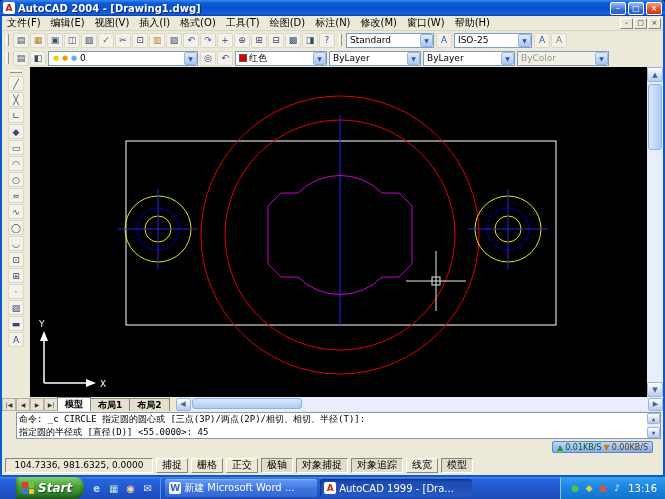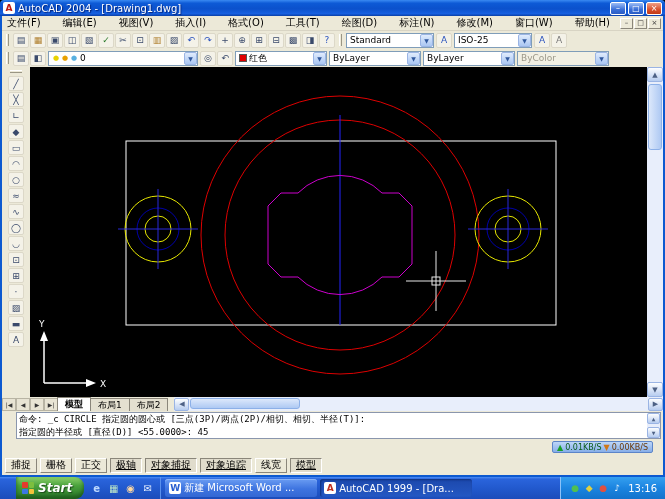--- a/index.html
+++ b/index.html
@@ -6,21 +6,21 @@
   body { background:#555; }
   .screen { position:relative; width:665px; height:499px; background:#000;
             font-family:"DejaVu Sans","Liberation Sans",sans-serif; overflow:hidden; font-size:11px; }
 
   
   .titlebar { position:absolute; left:0; top:0; right:0; height:16px;
     background:linear-gradient(180deg,#3a8af2 0%,#0d5ad6 20%,#0b51cc 55%,#1660e0 85%,#0a3fa6 100%);
     border-radius:4px 4px 0 0; display:flex; align-items:center; padding:0 3px; color:#fff; }
   .appicon { width:12px; height:12px; background:#fff; color:#c01810; font-weight:bold; font-size:9px;
     display:flex; align-items:center; justify-content:center; border-radius:2px; margin-right:3px; }
-  .title { font-size:10px; font-weight:normal; text-shadow:1px 1px 1px #00237a; flex:1; white-space:nowrap; }
+  .title { font-size:10px; font-weight:bold; text-shadow:1px 1px 1px #00237a; flex:1; white-space:nowrap; }
   .winbtns { display:flex; gap:2px; }
   .wbtn { width:16px; height:13px; border-radius:2px; border:1px solid #fff; color:#fff; font-size:8px;
     line-height:11px; text-align:center; background:linear-gradient(180deg,#9dbdf5,#3a6fd8 60%,#2a5cc4); }
   .wbtn.close { background:linear-gradient(180deg,#f0a088,#d9502c 60%,#c03a18); }
 
   
   .appbody { position:absolute; top:16px; left:0; right:0; bottom:22px; background:#ece9d8;
     border-left:2px solid #0c59d0; border-right:2px solid #0c59d0; border-bottom:2px solid #0c59d0; }
 
   
@@ -68,21 +68,21 @@
   .vthumb { position:absolute; left:1px; top:17px; width:14px; height:66px;
     background:linear-gradient(90deg,#dce8fb,#aec9f3); border:1px solid #8cb0e8; border-radius:3px; }
 
   
   .tabrow { position:absolute; top:381px; left:0; right:0; height:14px; background:#ece9d8;
     display:flex; align-items:flex-end; }
   .tabnav { display:flex; }
   .tabnav .ico { width:14px; height:13px; font-size:6px; background:#e8e4d4; border:1px solid #b8b4a4;
     display:flex; align-items:center; justify-content:center; color:#333; }
   .tab { padding:0 7px; height:13px; font-size:9px; display:flex; align-items:center;
-    background:#e4e0d0; border:1px solid #8a867a; border-bottom:none; margin-left:-1px; white-space:nowrap; }
+    background:#e4e0d0; border:1px solid #8a867a; border-bottom:none; margin-left:-1px; white-space:nowrap;font-weight:bold; }
   .tab.active { background:#fff; font-weight:bold; height:14px; }
   .hscroll { flex:1; height:14px; background:#e8eefb; position:relative; display:flex;
     align-items:center; margin-left:6px; }
   .hscroll .sbtn { height:13px; width:15px; }
   .hbtn-right { position:absolute; right:0; }
   .hthumb { position:absolute; left:16px; top:1px; width:110px; height:11px;
     background:linear-gradient(180deg,#dce8fb,#aec9f3); border:1px solid #8cb0e8; border-radius:3px; }
 
   
   .cmdpanel { position:absolute; top:395px; left:0; right:0; height:44px; background:#ece9d8;margin-left:12px; }
@@ -102,21 +102,21 @@
   .net-down-arrow { color:#d07818; } .net-down { color:#6a3a0a; }
 
   
   .statusbar { position:absolute; top:439px; left:0; right:0; height:20px; background:#ece9d8;
     display:flex; align-items:center; gap:3px; padding:0 3px; font-size:10px; }
   .coords { width:148px; height:15px; border:1px solid; border-color:#8a867a #fff #fff #8a867a;
     display:flex; align-items:center; justify-content:center; font-size:9px; white-space:nowrap; }
   .stbtns { display:flex; gap:3px; }
   .stbtn { height:15px; padding:0 5px; border:1px solid; border-color:#fff #8a867a #8a867a #fff;
     background:#ece9d8; display:flex; align-items:center; font-size:10px; white-space:nowrap; }
-  .stbtn.pressed { border-color:#8a867a #fff #fff #8a867a; background:#e0dccc;text-decoration:underline; }
+  .stbtn.pressed { border-color:#8a867a #fff #fff #8a867a; background:#e0dccc; }
 
   
   .taskbar { position:absolute; left:0; right:0; bottom:0; height:22px; display:flex; align-items:center;
     background:linear-gradient(180deg,#4a8cf4 0%,#2a64dc 10%,#2158cc 55%,#1c4cba 100%);padding-left:16px; }
   .startbtn { height:22px; padding:0 12px 0 6px; border-radius:0 9px 9px 0; color:#fff; font-weight:bold;
     font-style:italic; font-size:12px; display:flex; align-items:center; gap:4px;
     background:linear-gradient(180deg,#8cd06a 0%,#4aa23c 40%,#338430 80%,#2a7028 100%);
     text-shadow:1px 1px 1px #1a4a18; box-shadow:inset 0 -3px 4px #1e5c1c; flex:none; }
   .winflag { width:12px; height:12px; display:grid; grid-template-columns:1fr 1fr; gap:1px; }
   .winflag i { border-radius:1px; }
@@ -151,21 +151,21 @@
     <span class="winbtns">
       <span class="wbtn">–</span>
       <span class="wbtn">□</span>
       <span class="wbtn close">×</span>
     </span>
   </div>
 
   <div class="appbody">
 
     <div class="menubar">
-      <div class="icons" style="gap:12px">
+      <div class="icons" style="gap:0">
           <span class="mitem">文件(F)</span>
           <span class="mitem">编辑(E)</span>
           <span class="mitem">视图(V)</span>
           <span class="mitem">插入(I)</span>
           <span class="mitem">格式(O)</span>
           <span class="mitem">工具(T)</span>
           <span class="mitem">绘图(D)</span>
           <span class="mitem">标注(N)</span>
           <span class="mitem">修改(M)</span>
           <span class="mitem">窗口(W)</span>
@@ -341,20 +341,21 @@
       </div>
       <div class="netmon">
         <span class="net-up-arrow">▲</span>
         <span class="net-up">0.01KB/S</span>
         <span class="net-down-arrow">▼</span>
         <span class="net-down">0.00KB/S</span>
       </div>
     </div>
 
     <div class="statusbar">
+      <div class="coords">104.7336, 981.6325, 0.0000</div>
       <div class="stbtns">
           <div class="stbtn">捕捉</div>
           <div class="stbtn">栅格</div>
           <div class="stbtn">正交</div>
           <div class="stbtn pressed">极轴</div>
           <div class="stbtn pressed">对象捕捉</div>
           <div class="stbtn pressed">对象追踪</div>
           <div class="stbtn">线宽</div>
           <div class="stbtn pressed">模型</div>
         </div>

